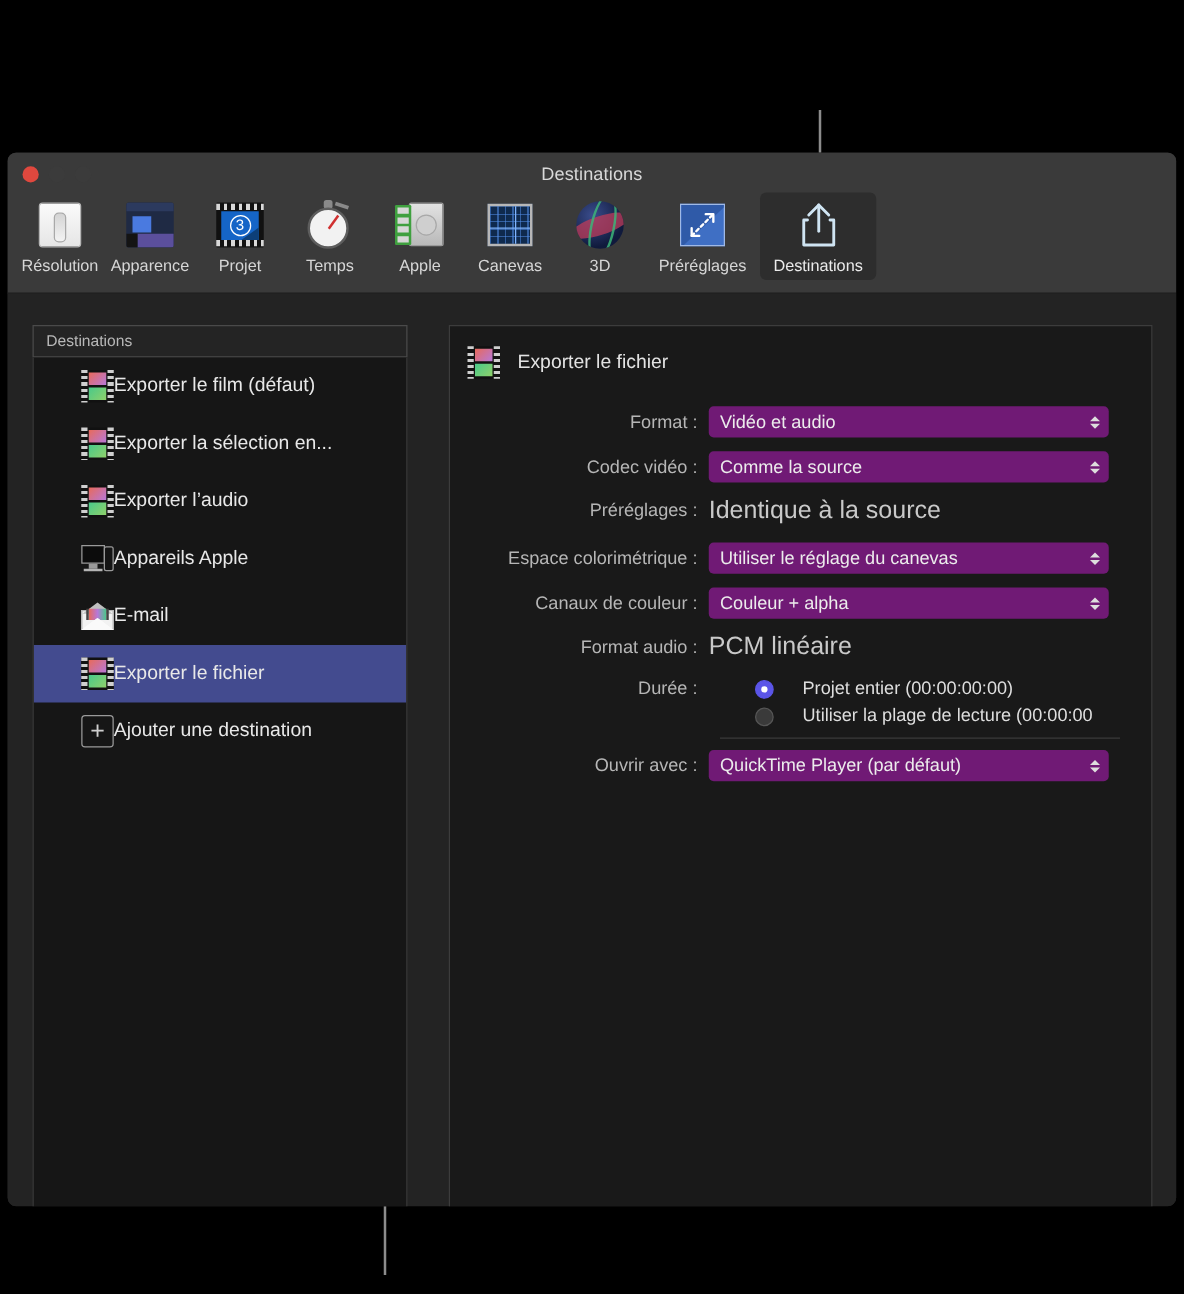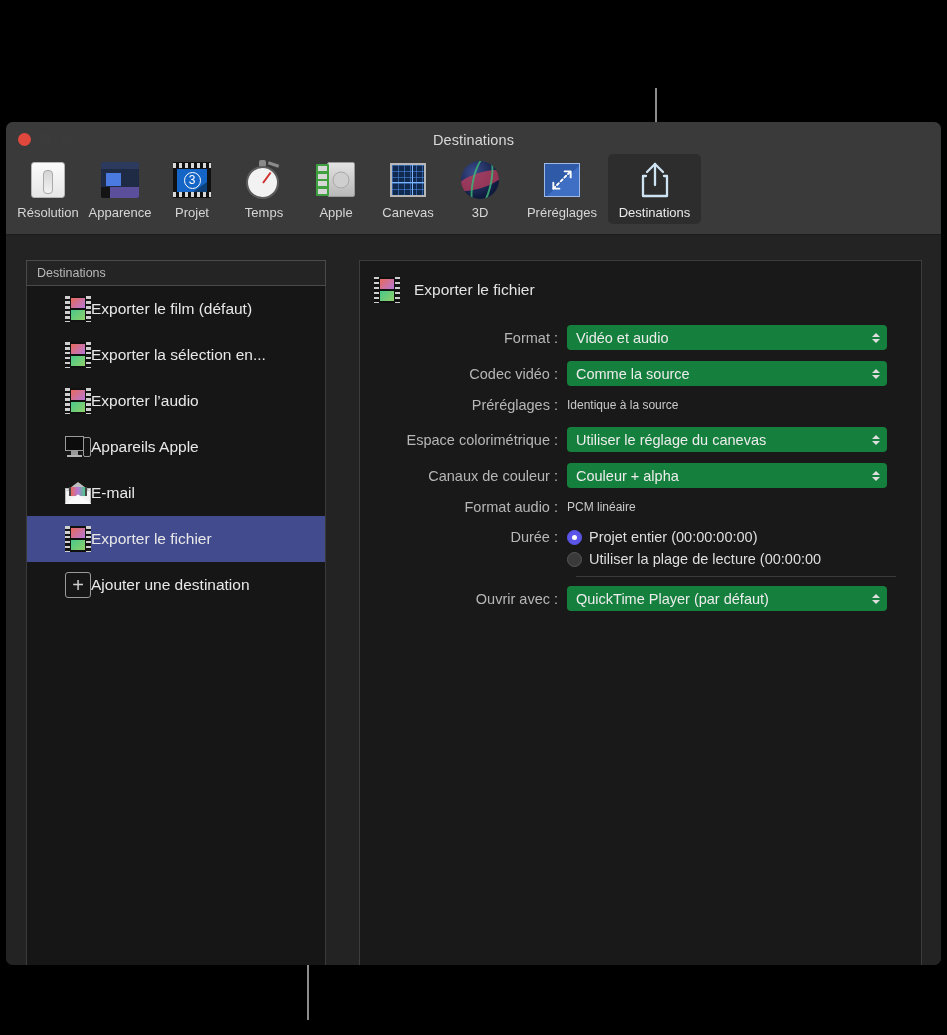--- a/index.html
+++ b/index.html
@@ -325,43 +325,43 @@
 
   .frm { margin-top:22px; }
   .frow {
     display:flex; align-items:center;
     margin-bottom:11px;
   }
   .flabel {
     width:207px; text-align:right; padding-right:9px;
     font-size:14.5px; color:#b6b6b6; white-space:nowrap;
   }
-  .fvalue-static { font-size:12px; color:#c9c9c9; }
+  .fvalue-static { font-size:20px; color:#c9c9c9; }
   .popup {
     width:320px; height:25px;
-    background:#15803d;
+    background:#701a75;
     border-radius:4px;
     display:flex; align-items:center;
     padding-left:9px; padding-right:22px;
     font-size:14.5px; color:#ececec;
     position:relative;
     white-space:nowrap; overflow:hidden;
     cursor:default;
   }
   .popup .chev {
     position:absolute; right:7px; top:50%; transform:translateY(-50%);
     display:flex; flex-direction:column; align-items:center; gap:2px;
   }
   .popup .chev i {
     width:0;height:0;border-left:4px solid transparent;border-right:4px solid transparent;
   }
   .popup .chev i.up { border-bottom:4.5px solid #dedede; }
   .popup .chev i.dn { border-top:4.5px solid #dedede; }
 
-  .radio-row { display:flex; align-items:center; gap:7px; font-size:14.5px; color:#dedede; }
+  .radio-row { display:flex; align-items:center; gap:23px; font-size:14.5px; color:#dedede;margin-left:37px; }
   .radio {
     width:15px;height:15px;border-radius:50%;
     background:#3a3a3a; border:1px solid #565656;
     display:flex;align-items:center;justify-content:center;
     flex:0 0 15px;
   }
   .radio.on { background:#5b55e8; border-color:#5b55e8; }
   .radio.on::after{content:'';width:5px;height:5px;border-radius:50%;background:#fff;}
 
   .checkbox {

